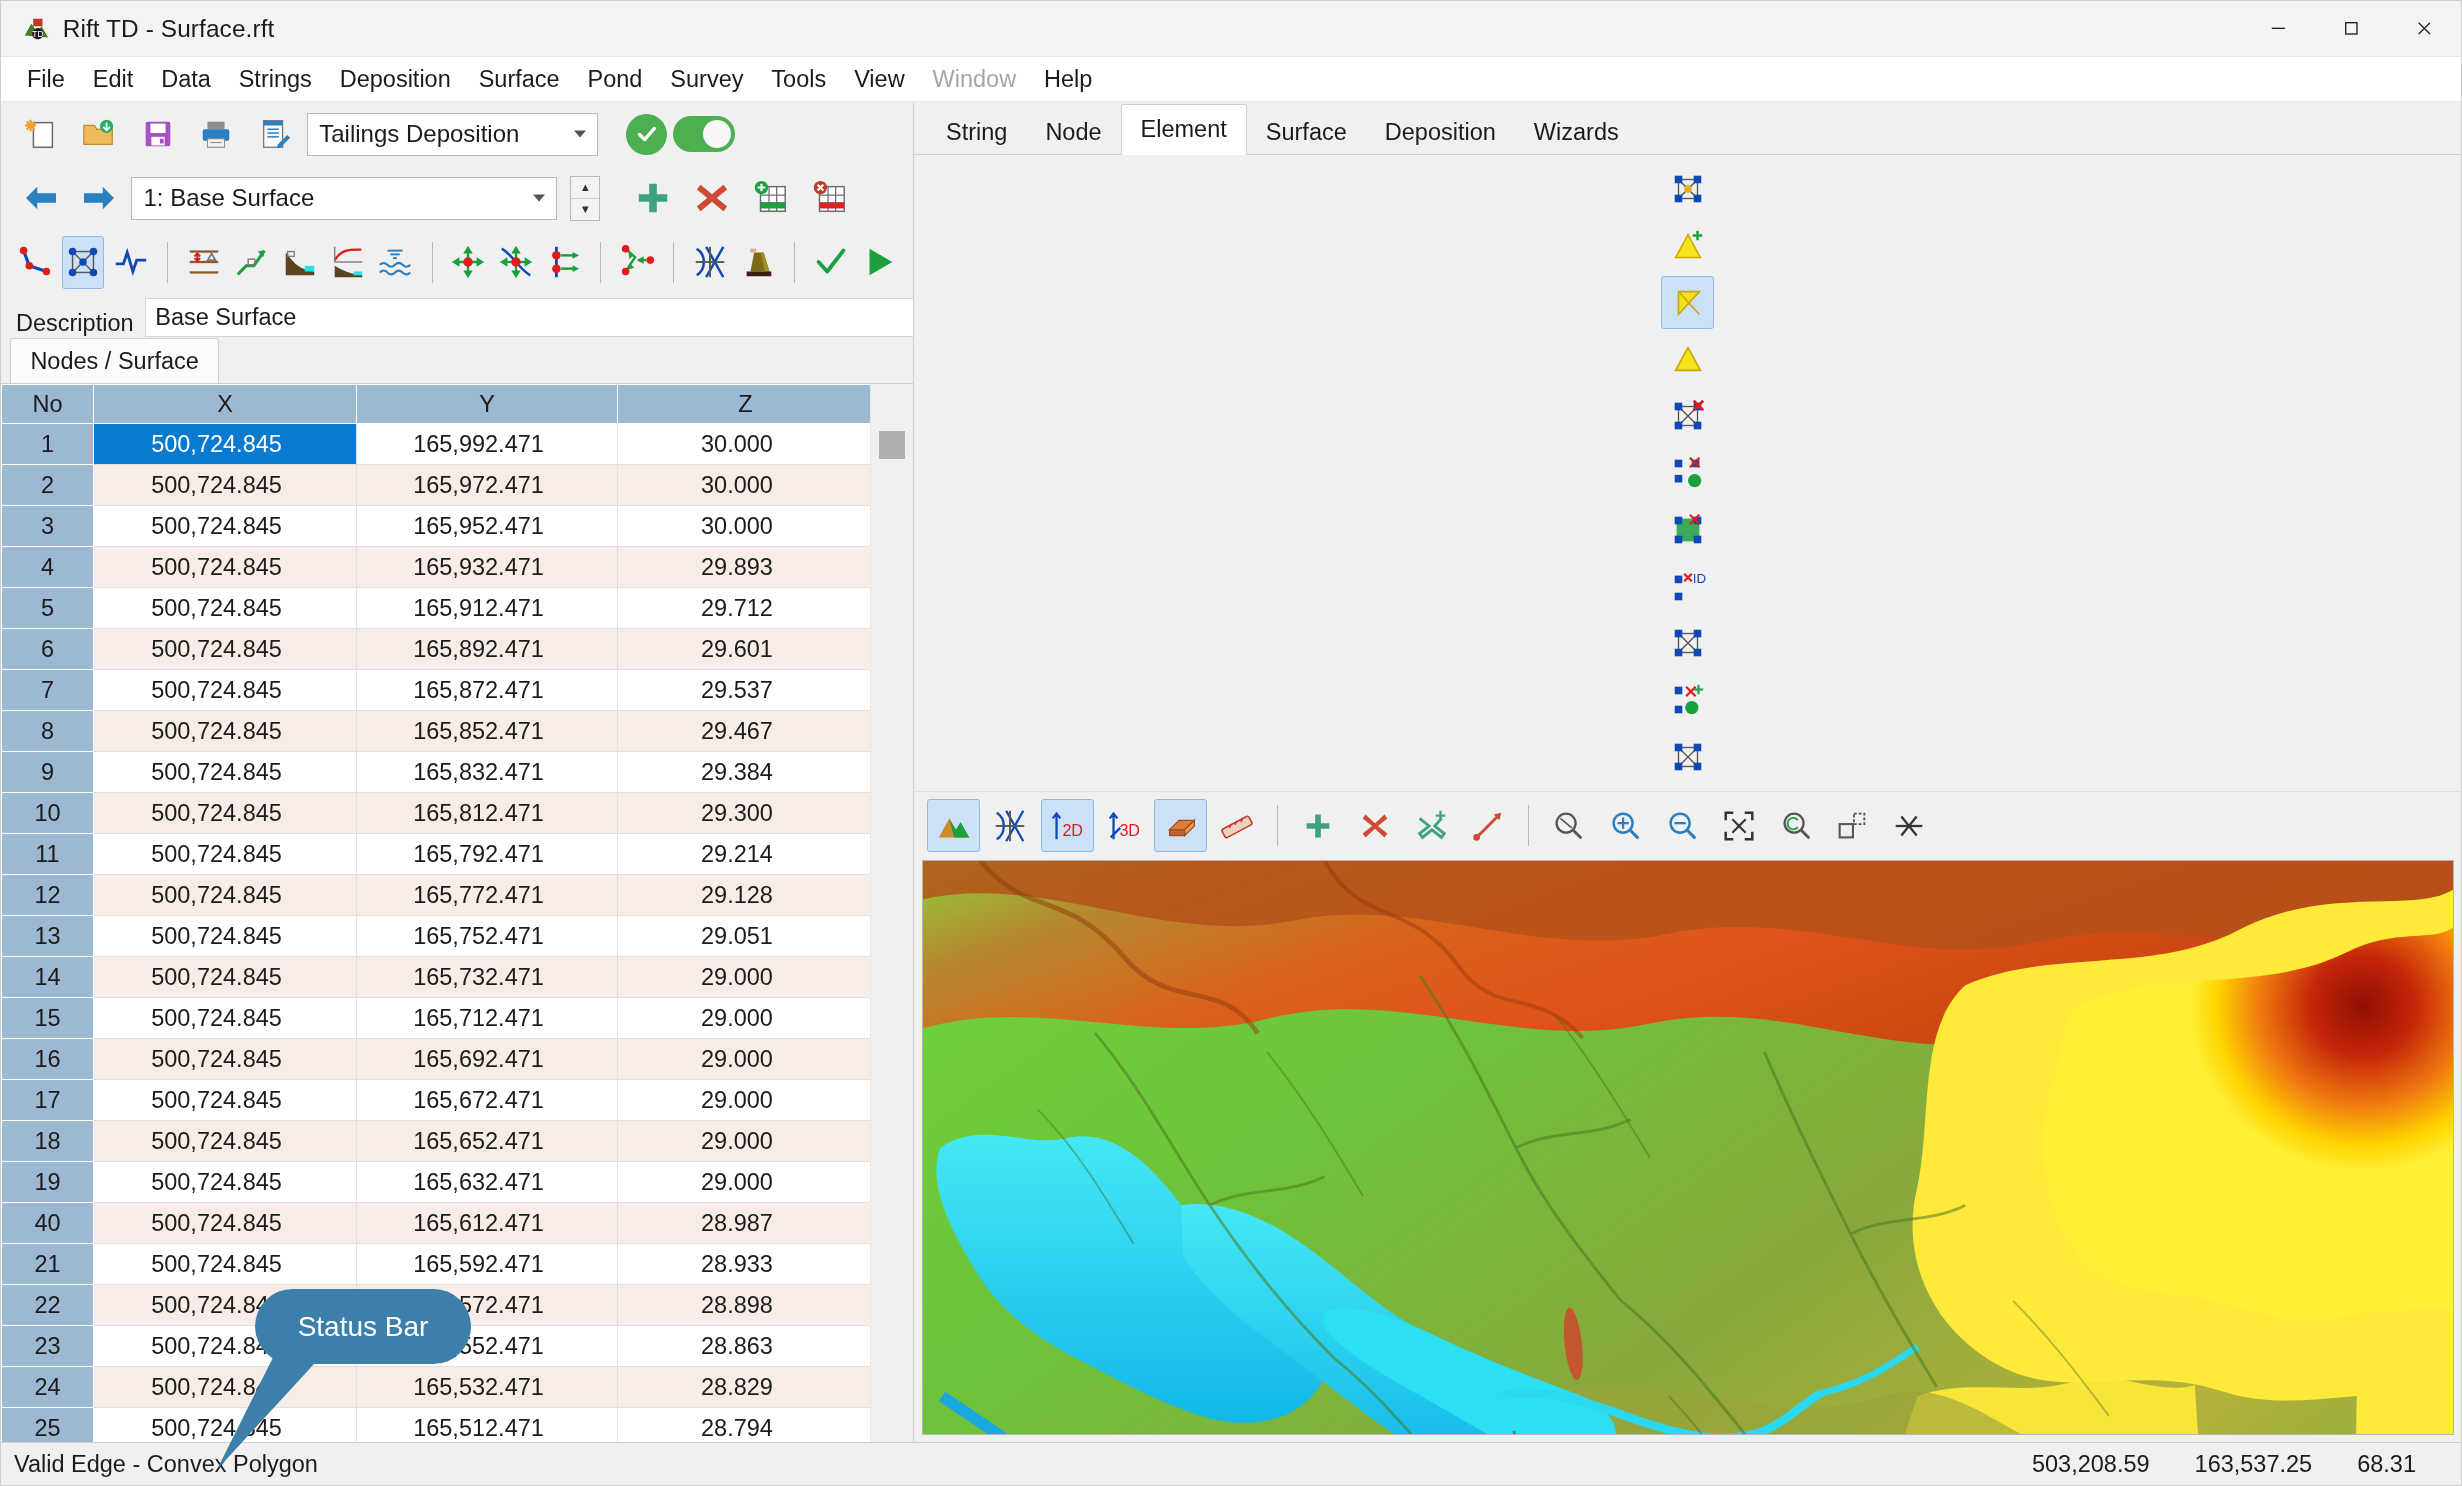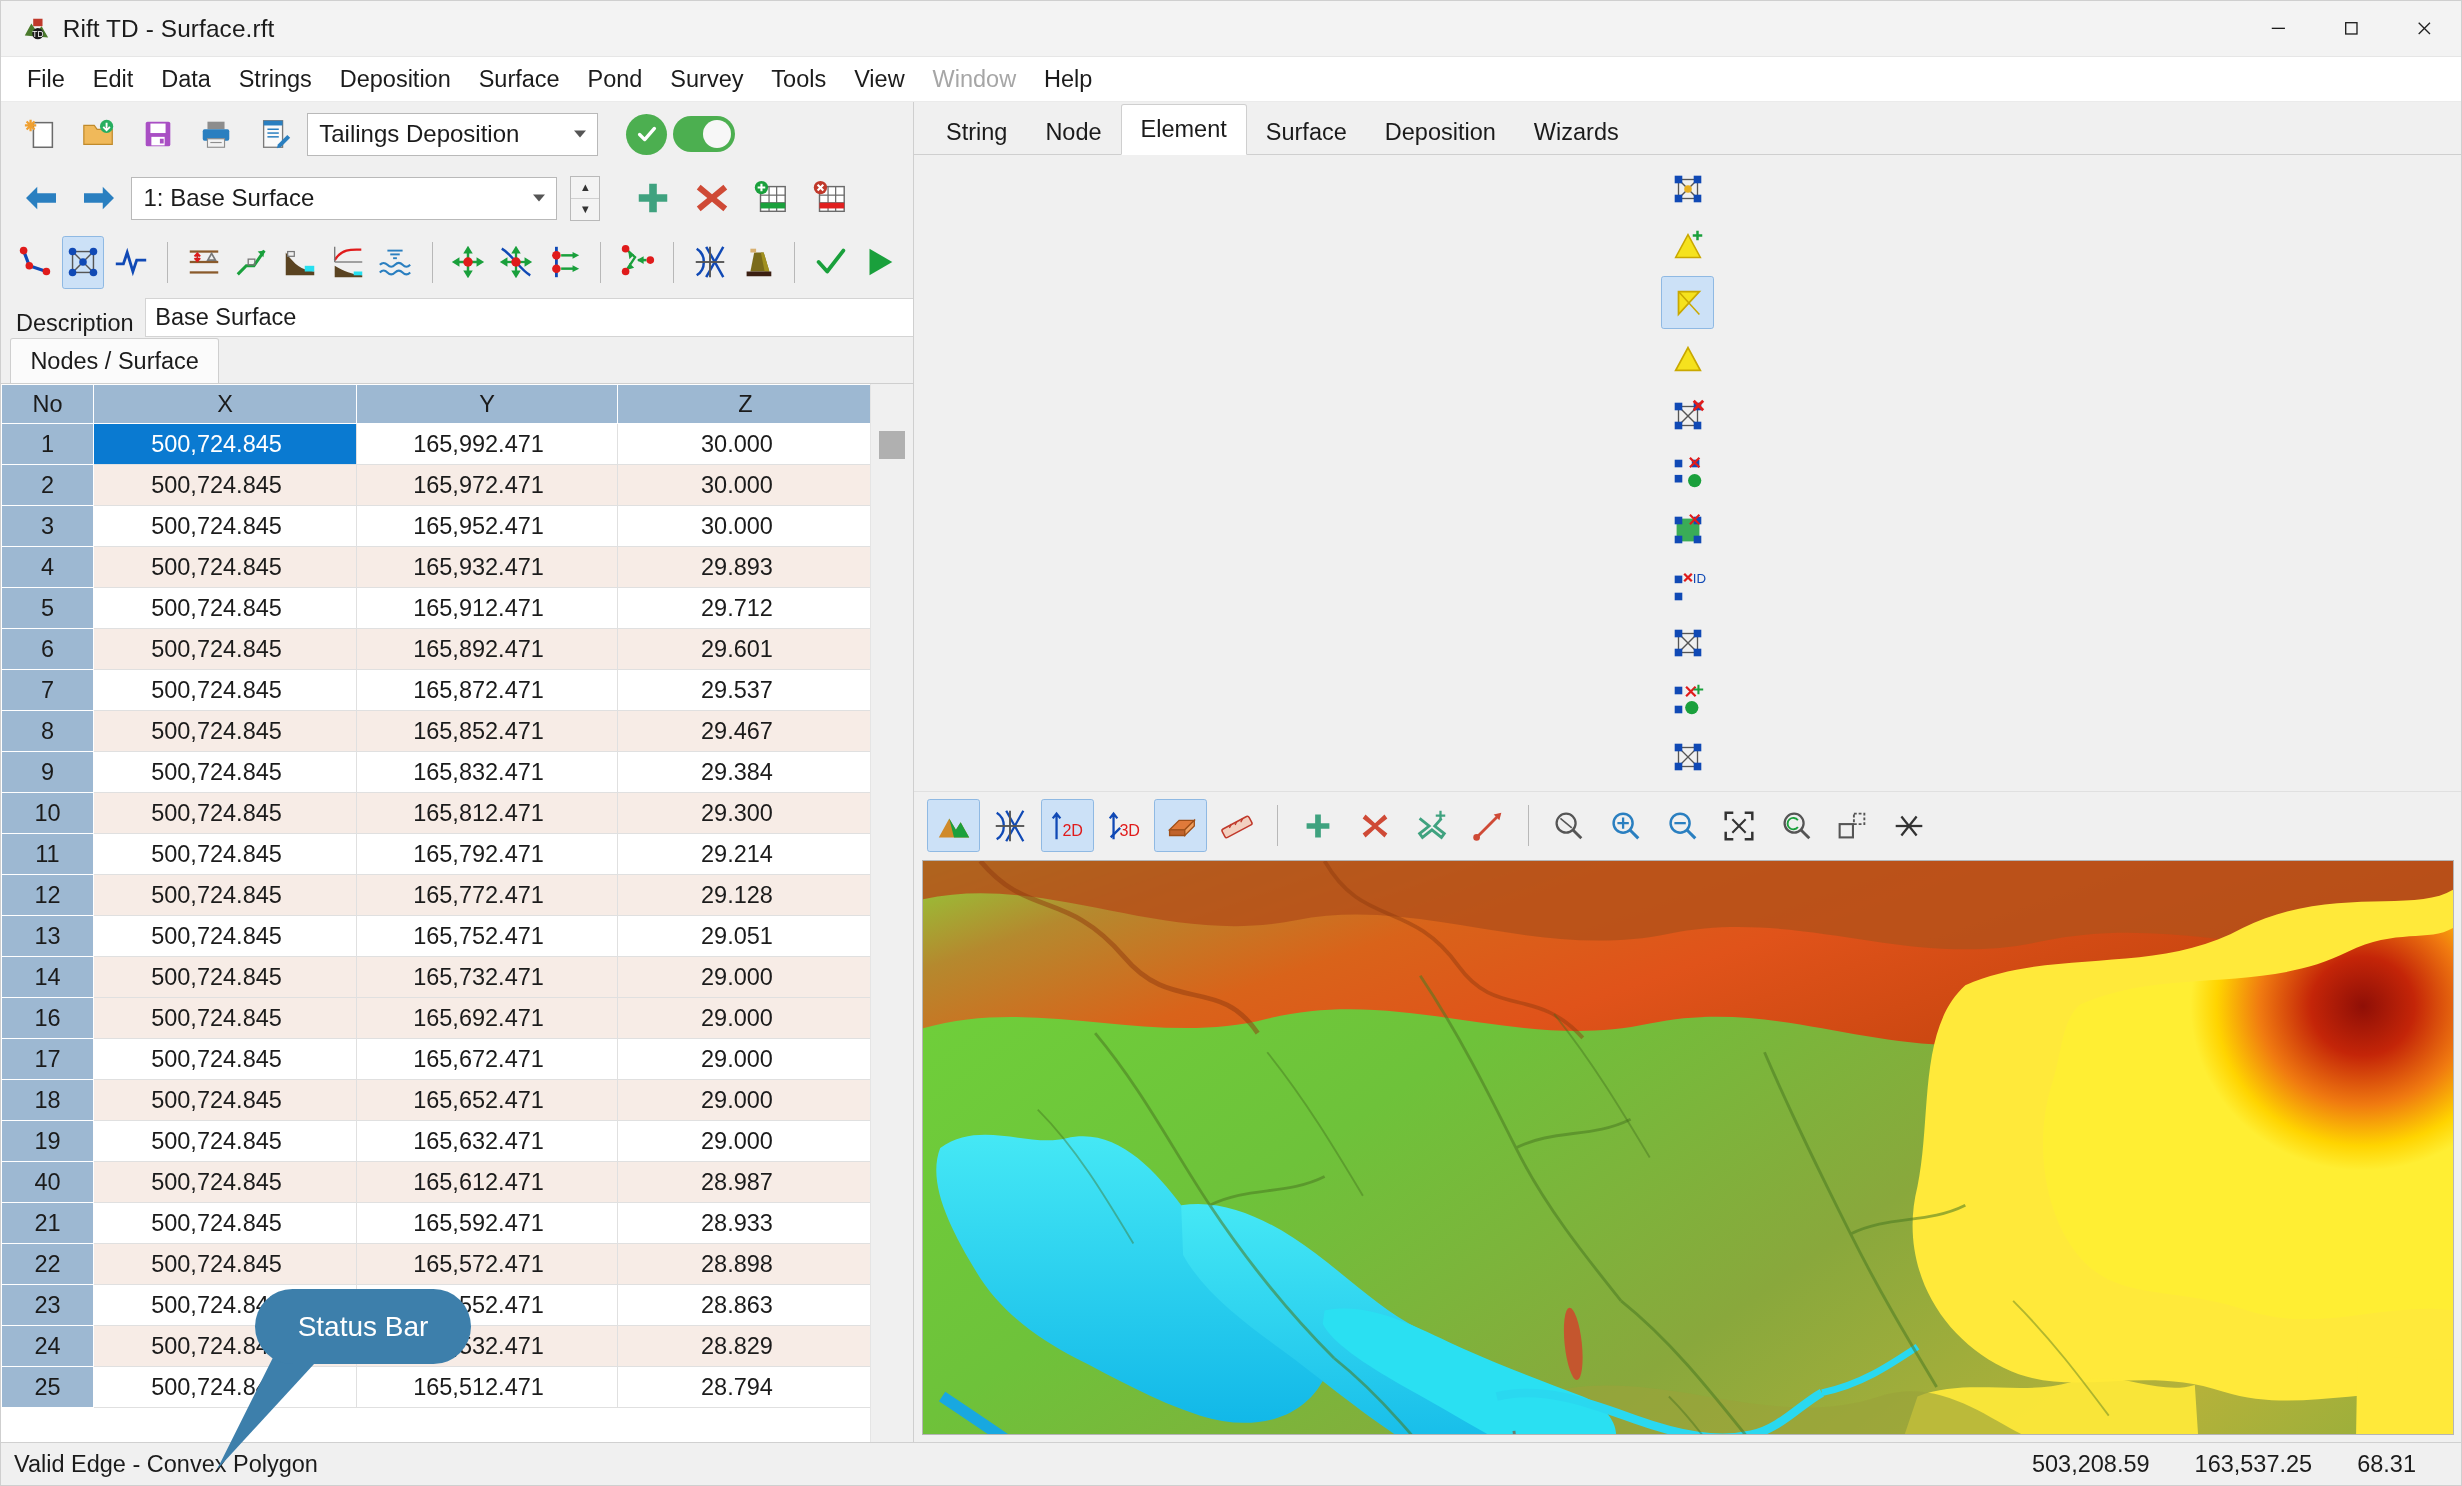--- a/index.html
+++ b/index.html
@@ -652,20 +652,26 @@
                 <tr class="odd">
                   <td class="no">13</td>
                   <td>500,724.845</td>
                   <td>165,752.471</td>
                   <td>29.051</td>
                 </tr>
                 <tr class="even">
                   <td class="no">14</td>
                   <td>500,724.845</td>
                   <td>165,732.471</td>
+                  <td>29.000</td>
+                </tr>
+                <tr class="odd">
+                  <td class="no">15</td>
+                  <td>500,724.845</td>
+                  <td>165,712.471</td>
                   <td>29.000</td>
                 </tr>
                 <tr class="even">
                   <td class="no">16</td>
                   <td>500,724.845</td>
                   <td>165,692.471</td>
                   <td>29.000</td>
                 </tr>
                 <tr class="odd">
                   <td class="no">17</td>

